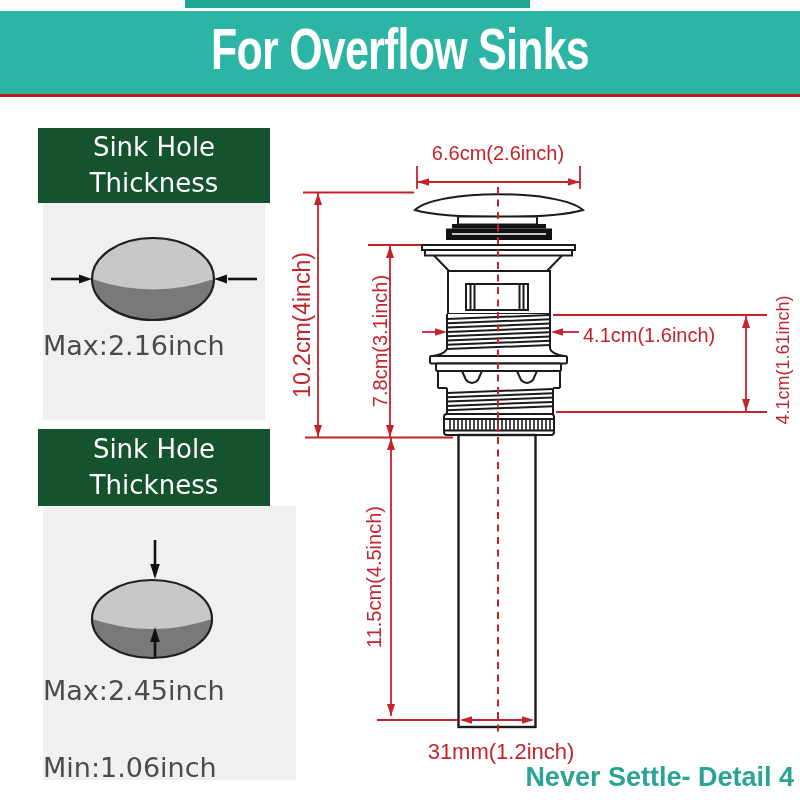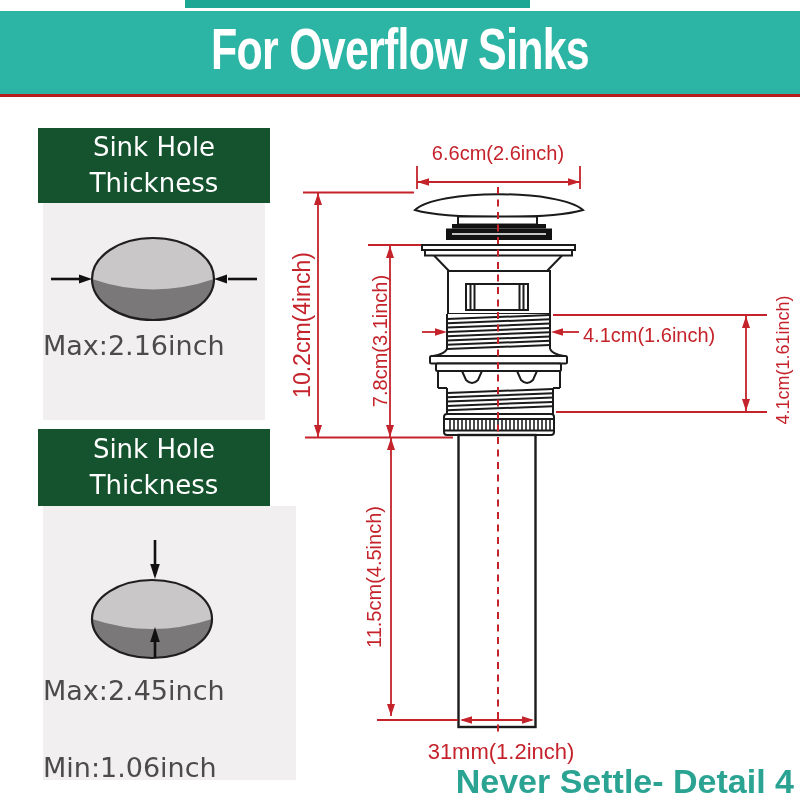--- a/index.html
+++ b/index.html
@@ -22,21 +22,21 @@
   .panel-body{position:absolute;left:43px;width:222px;background:#F1EFF0;}
   .pb1{top:203px;height:217px;}
   .pb2{top:506px;height:274px;padding-left:31px;}
   .panel-body svg{position:absolute;top:0;left:0;}
   .spec-line{position:absolute;left:0;width:204px;color:#4C4A4B;
           font-family:"DejaVu Sans","Liberation Sans",sans-serif;font-size:27px;white-space:nowrap;}
   
   .drain{position:absolute;left:280px;top:130px;}
   
   .watermark{position:absolute;top:762px;right:6px;color:#2BA393;font-weight:bold;
-          font-size:34px;white-space:nowrap;}
+          font-size:27px;white-space:nowrap;}
   .dim-text{font-family:"Liberation Sans",sans-serif;fill:#C5232B;}
 </style>
 </head>
 <body>
 
 <div class="page">
 
   <div class="edge-strip"></div>
 
   <div class="banner">

